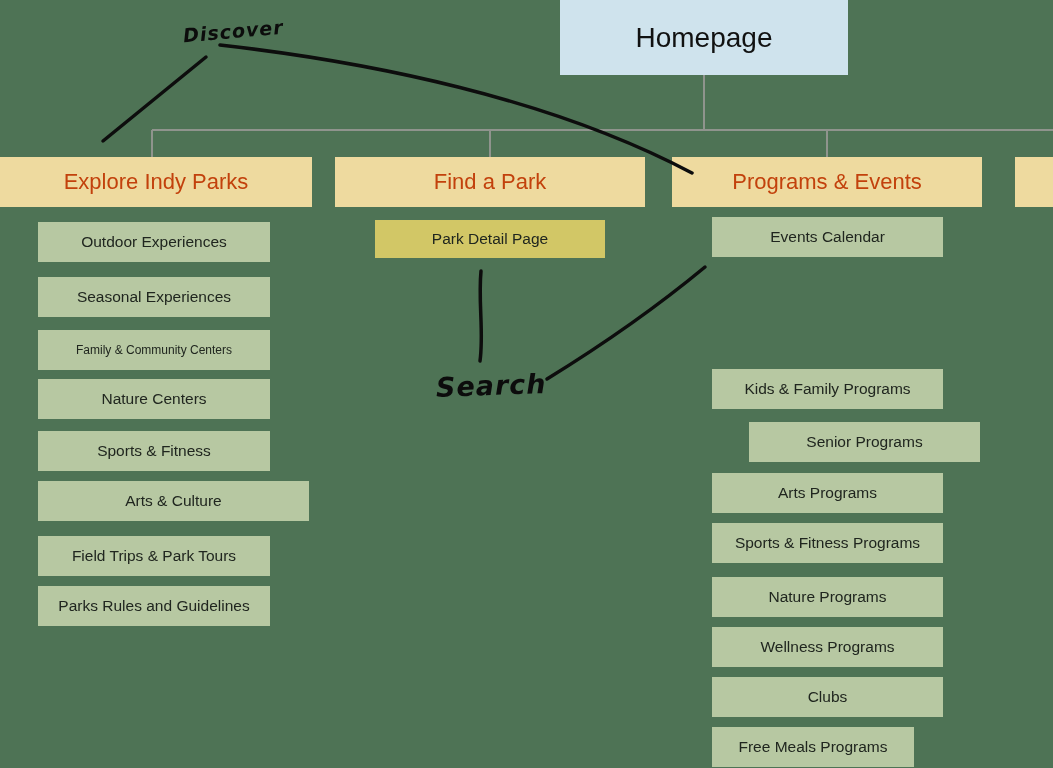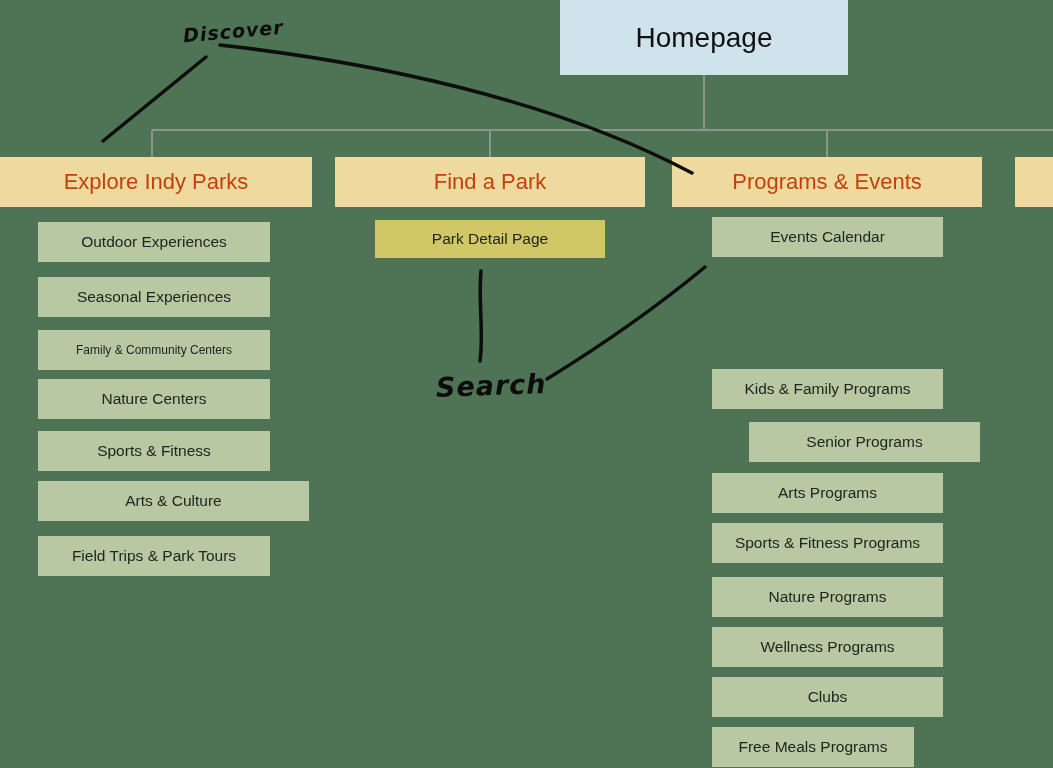--- a/index.html
+++ b/index.html
@@ -67,20 +67,21 @@
   <div class="box homepage" style="left:560px;top:0;width:288px;height:75px;">Homepage</div>
 
   <div class="box hdr" style="left:0;top:157px;width:312px;height:50px;">Explore Indy Parks</div>
   <div class="box node" style="left:38px;top:222px;width:232px;height:40px;">Outdoor Experiences</div>
   <div class="box node" style="left:38px;top:277px;width:232px;height:40px;">Seasonal Experiences</div>
   <div class="box node small" style="left:38px;top:330px;width:232px;height:40px;">Family &amp; Community Centers</div>
   <div class="box node" style="left:38px;top:379px;width:232px;height:40px;">Nature Centers</div>
   <div class="box node" style="left:38px;top:431px;width:232px;height:40px;">Sports &amp; Fitness</div>
   <div class="box node" style="left:38px;top:481px;width:271px;height:40px;">Arts &amp; Culture</div>
   <div class="box node" style="left:38px;top:536px;width:232px;height:40px;">Field Trips &amp; Park Tours</div>
+  <div class="box node" style="left:38px;top:586px;width:232px;height:40px;">Parks Rules and Guidelines</div>
 
   <div class="box hdr" style="left:335px;top:157px;width:310px;height:50px;">Find a Park</div>
   <div class="box detail" style="left:375px;top:220px;width:230px;height:38px;">Park Detail Page</div>
 
   <div class="box hdr" style="left:672px;top:157px;width:310px;height:50px;">Programs &amp; Events</div>
   <div class="box node" style="left:712px;top:217px;width:231px;height:40px;">Events Calendar</div>
   <div class="box node" style="left:712px;top:369px;width:231px;height:40px;">Kids &amp; Family Programs</div>
   <div class="box node" style="left:712px;top:422px;width:231px;height:40px;margin-left:37px;">Senior Programs</div>
   <div class="box node" style="left:712px;top:473px;width:231px;height:40px;">Arts Programs</div>
   <div class="box node" style="left:712px;top:523px;width:231px;height:40px;">Sports &amp; Fitness Programs</div>

